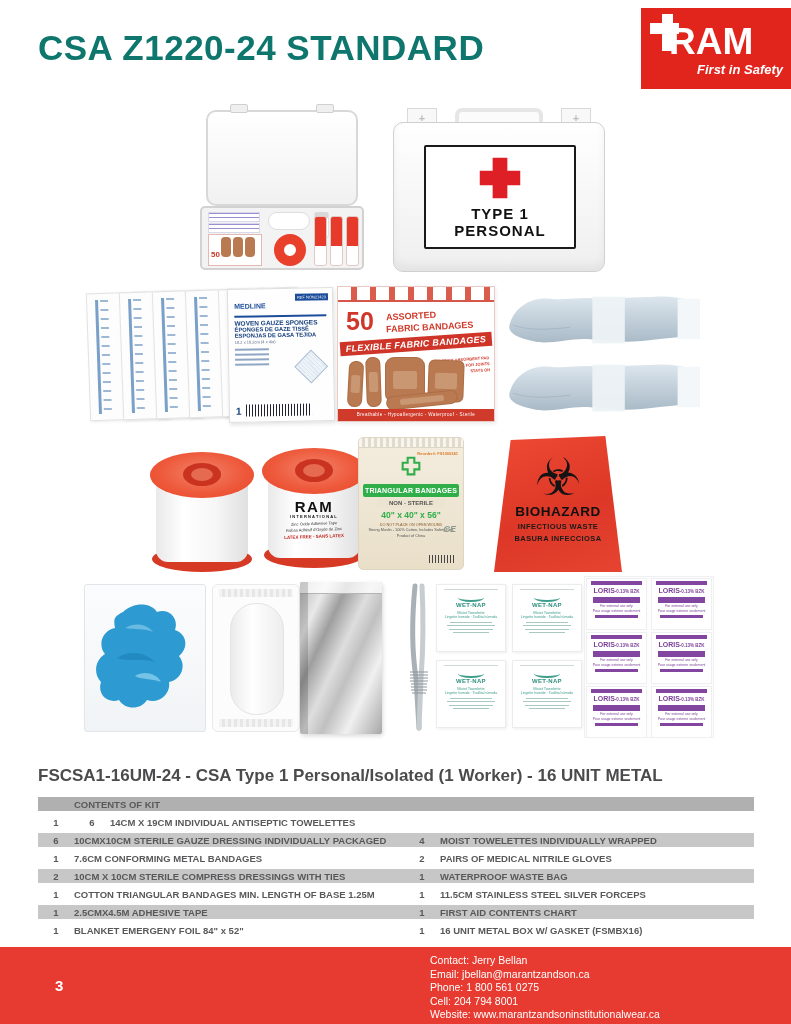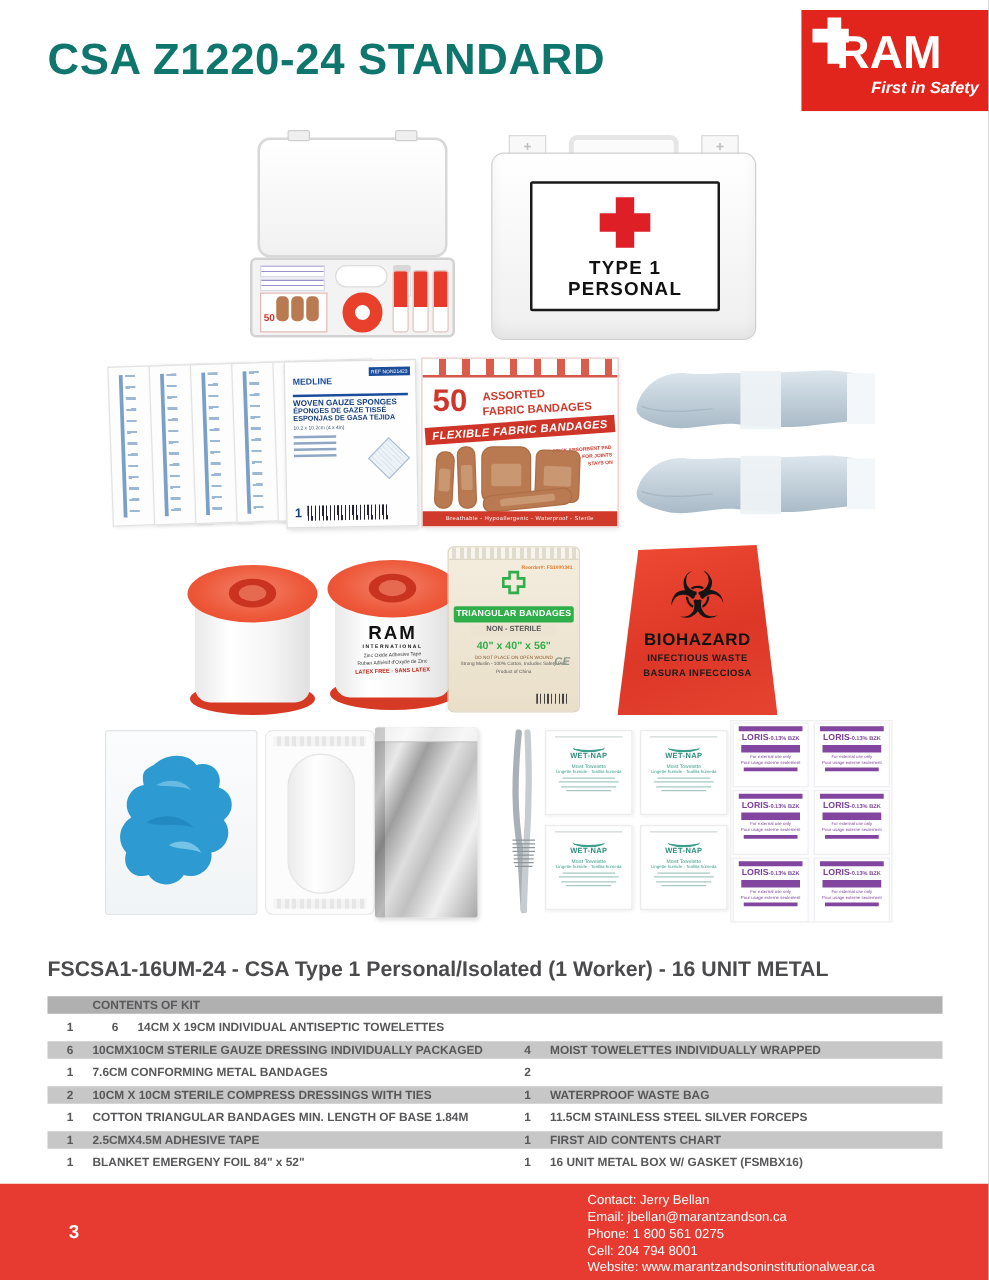--- a/index.html
+++ b/index.html
@@ -132,21 +132,21 @@
   .t-header .head-label { font-size:9.5px; font-weight:bold; color:#59595b; }
   .t-row { display:flex; align-items:center; height:14px; margin-bottom:4px; font-size:9.5px; font-weight:bold; color:#58585a; }
   .contents-table .t-row:nth-child(odd) { background:#c7c7c7; }
   .qty-cell { width:36px; text-align:center; flex:none; }
   .item-l { width:330px; flex:none; }
   .item-r { flex:1; }
 
   
   .footer { position:absolute; left:0; top:947px; width:791px; height:77px; background:#e73a30; color:#fff; }
   .page-num { position:absolute; left:55px; top:30px; font-size:15px; font-weight:bold; }
-  .contact-block { position:absolute; left:430px; top:7px; font-size:10.5px; line-height:13.6px;margin-left:40px; }
+  .contact-block { position:absolute; left:430px; top:7px; font-size:10.5px; line-height:13.6px; }
 </style>
 </head>
 <body>
 
 <div class="page">
 
   <div class="page-title">CSA Z1220-24 STANDARD</div>
   <div class="logo">
     <svg width="150" height="81" viewBox="0 0 150 81">
       <rect width="150" height="81" fill="#e1251c"></rect>
@@ -480,30 +480,31 @@
     <div class="t-row">
       <div class="qty-cell">6</div>
       <div class="item-l">10CMX10CM STERILE GAUZE DRESSING INDIVIDUALLY PACKAGED</div>
       <div class="qty-cell">4</div>
       <div class="item-r">MOIST TOWELETTES INDIVIDUALLY WRAPPED</div>
     </div>
     <div class="t-row">
       <div class="qty-cell">1</div>
       <div class="item-l">7.6CM CONFORMING METAL BANDAGES</div>
       <div class="qty-cell">2</div>
+      <div class="item-r">PAIRS OF MEDICAL NITRILE GLOVES</div>
     </div>
     <div class="t-row">
       <div class="qty-cell">2</div>
       <div class="item-l">10CM X 10CM STERILE COMPRESS DRESSINGS WITH TIES</div>
       <div class="qty-cell">1</div>
       <div class="item-r">WATERPROOF WASTE BAG</div>
     </div>
     <div class="t-row">
       <div class="qty-cell">1</div>
-      <div class="item-l">COTTON TRIANGULAR BANDAGES MIN. LENGTH OF BASE 1.84M</div>
+      <div class="item-l">COTTON TRIANGULAR BANDAGES MIN. LENGTH OF BASE 1.25M</div>
       <div class="qty-cell">1</div>
       <div class="item-r">11.5CM STAINLESS STEEL SILVER FORCEPS</div>
     </div>
     <div class="t-row">
       <div class="qty-cell">1</div>
       <div class="item-l">2.5CMX4.5M ADHESIVE TAPE</div>
       <div class="qty-cell">1</div>
       <div class="item-r">FIRST AID CONTENTS CHART</div>
     </div>
     <div class="t-row">

